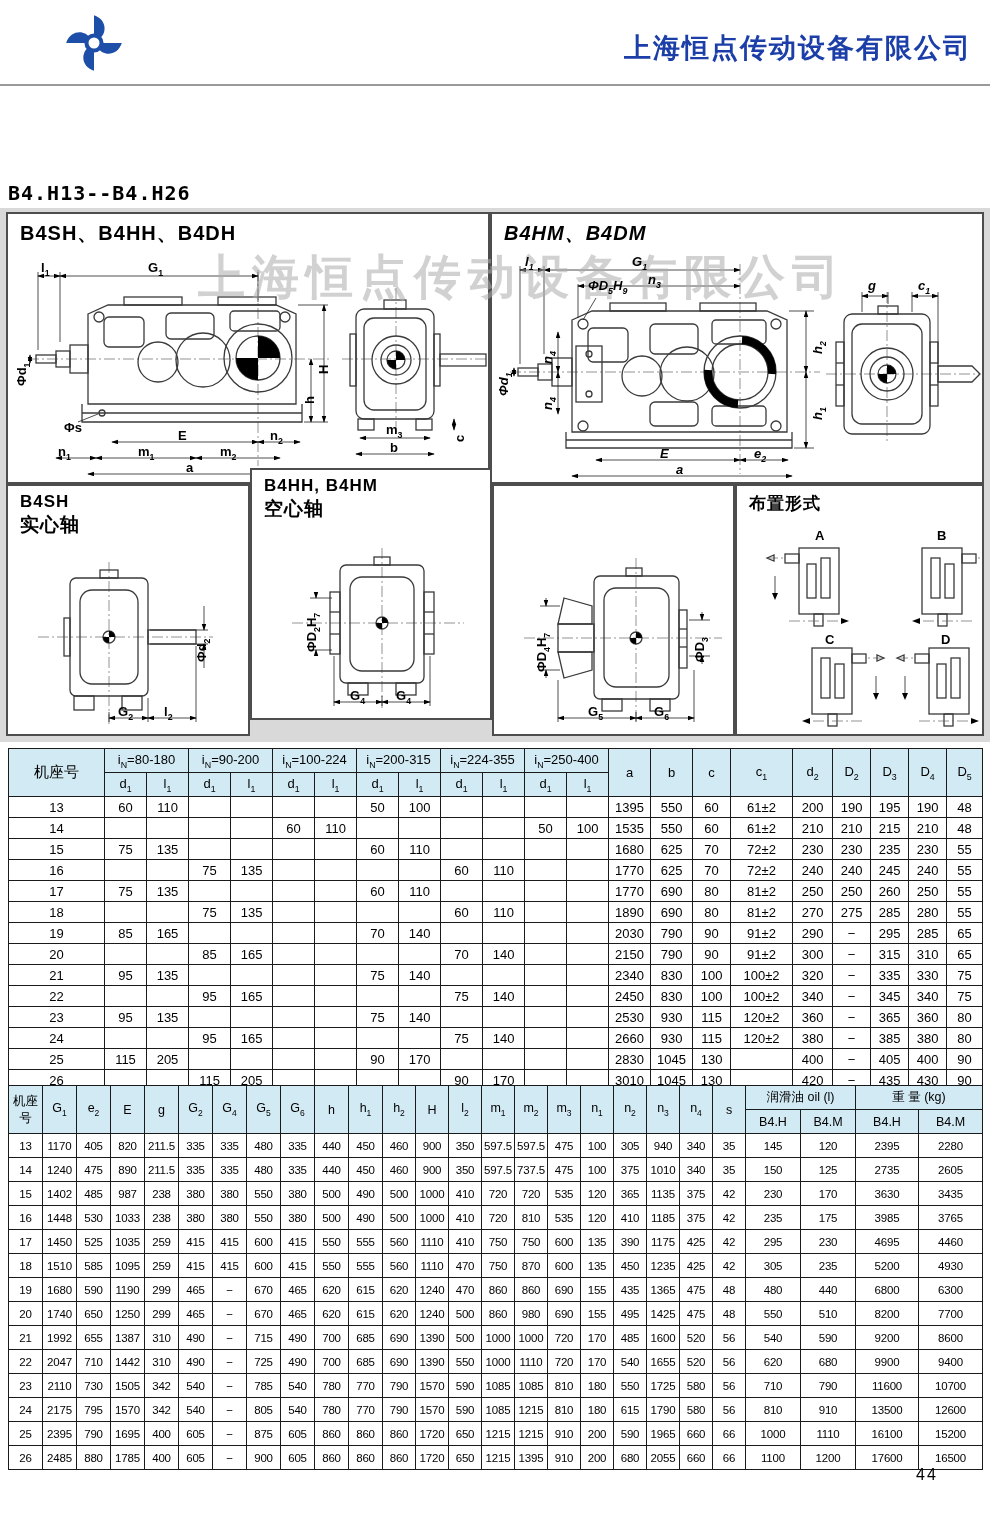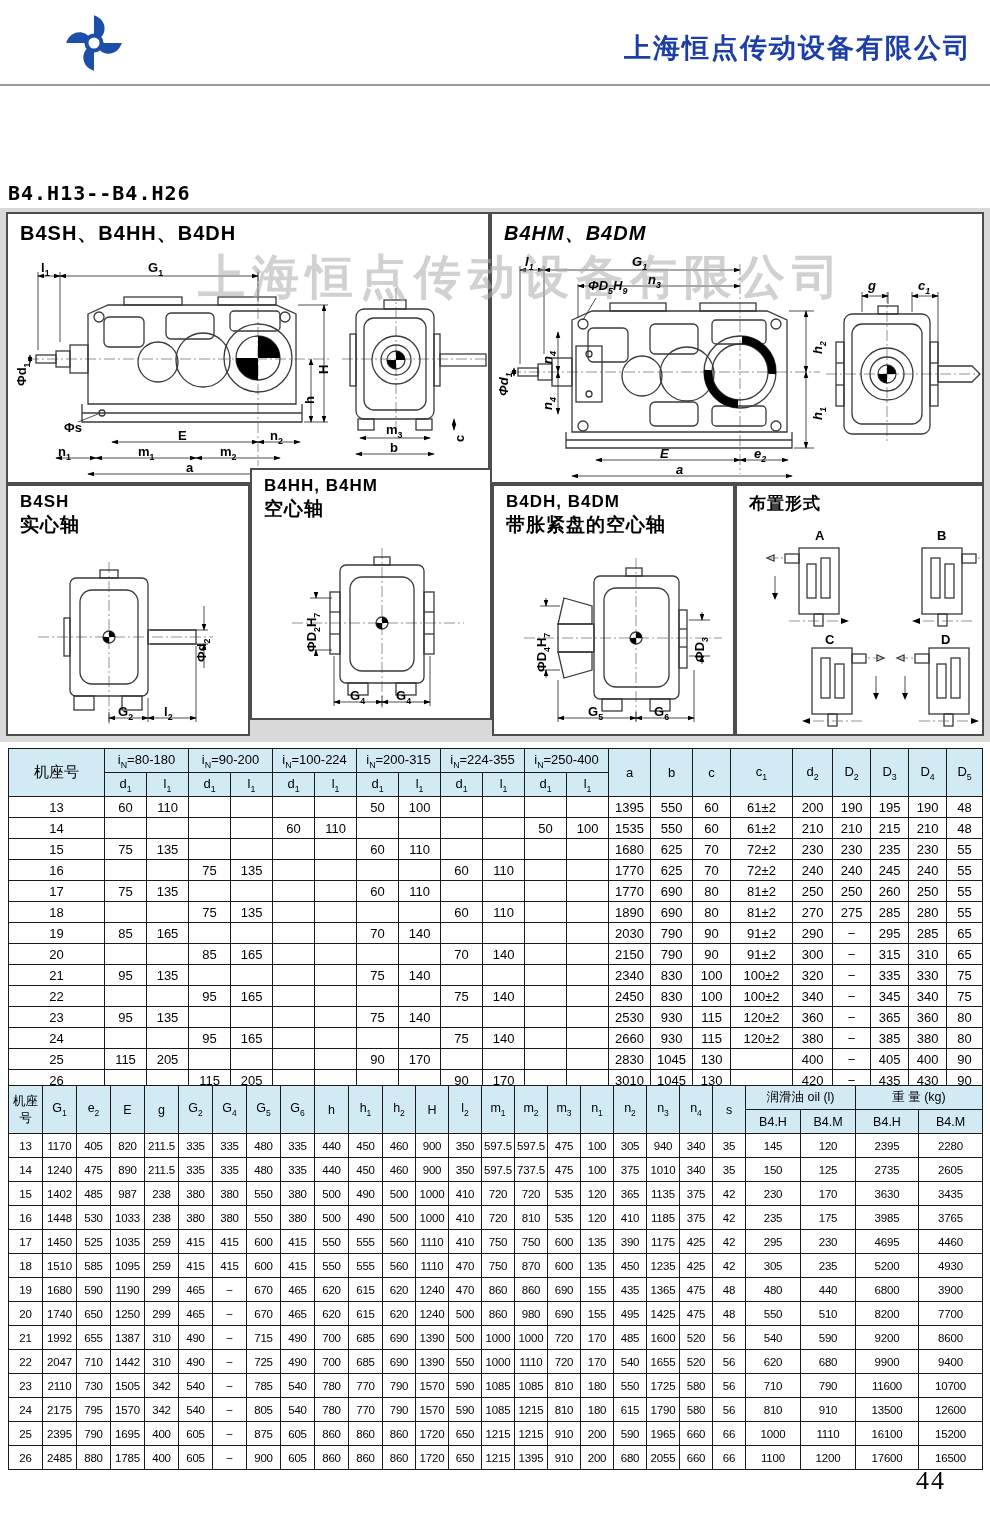--- a/index.html
+++ b/index.html
@@ -47,21 +47,21 @@
   #table2{top:1085px;width:974px;}
   th,td{border:1px solid #1a1a1a;text-align:center;vertical-align:middle;padding:0;overflow:hidden;}
   th{background:#d2eaf4;font-weight:normal;font-size:13px;}
   #table1 td{font-size:13px;height:20px;}
   #table1 th{height:23px;}
   #table2 td{font-size:11.5px;height:23px;letter-spacing:-0.2px;}
   #table2 th{height:23px;font-size:12.5px;}
   th.frame{font-size:15px;}
   .clip-frag{position:absolute;left:716px;top:1076px;width:70px;height:9px;overflow:hidden;
              font-size:13px;color:#555;}
-  .page-num{position:absolute;left:916px;top:1466px;font-size:26px;letter-spacing:2px;font-family:Liberation Serif, serif;}
+  .page-num{position:absolute;left:916px;top:1466px;font-size:16px;letter-spacing:2px;}
 </style>
 </head>
 <body>
 
 <div class="page">
 
   <div class="brand-row">
     <svg class="logo" viewBox="0 0 100 100">
       <g fill="#1d4ea8">
         <path d="M50 2 C74 10 72 36 58 43 L50 50 Z"></path>
@@ -330,24 +330,20 @@
           <line class="d" x1="178" y1="186" x2="178" y2="236"></line>
         <line class="d" x1="82" y1="232" x2="130" y2="232" marker-start="url(#a4)" marker-end="url(#a4)"></line>
         <line class="d" x1="130" y1="232" x2="178" y2="232" marker-start="url(#a4)" marker-end="url(#a4)"></line>
       </svg>
     <span class="dim rot" style="left: 52px; top: 182px;">ΦD<sub>2</sub>H<sub>7</sub></span>
         <span class="dim" style="left: 98px; top: 218px;">G<sub>4</sub></span>
         <span class="dim" style="left: 144px; top: 218px;">G<sub>4</sub></span>
       </div>
 
     <div class="panel p5">
-      <div class="panel-title small">
-        <span>B4DH, B4DM</span>
-        <span class="t2line">带胀紧盘的空心轴</span>
-      </div>
       <svg width="241" height="248" viewBox="0 0 241 248">
         <defs>
             <marker id="a5" markerWidth="9" markerHeight="8" refX="8" refY="3" orient="auto-start-reverse">
               <path d="M0 0L9 3L0 6Z"></path>
             </marker>
           </defs>
         <line class="cl" x1="30" y1="152" x2="228" y2="152"></line>
         <line class="cl" x1="142" y1="72" x2="142" y2="238"></line>
         <rect class="s" x="100" y="90" width="85" height="123" rx="6"></rect>
         <rect class="s" x="110" y="102" width="65" height="99" rx="12"></rect>
@@ -1067,21 +1063,21 @@
           <td>860</td>
           <td>690</td>
           <td>155</td>
           <td>435</td>
           <td>1365</td>
           <td>475</td>
           <td>48</td>
           <td>480</td>
           <td>440</td>
           <td>6800</td>
-          <td>3900</td>
+          <td>6300</td>
         </tr>
         <tr>
           <td>20</td>
           <td>1740</td>
           <td>650</td>
           <td>1250</td>
           <td>299</td>
           <td>465</td>
           <td>−</td>
           <td>670</td>

